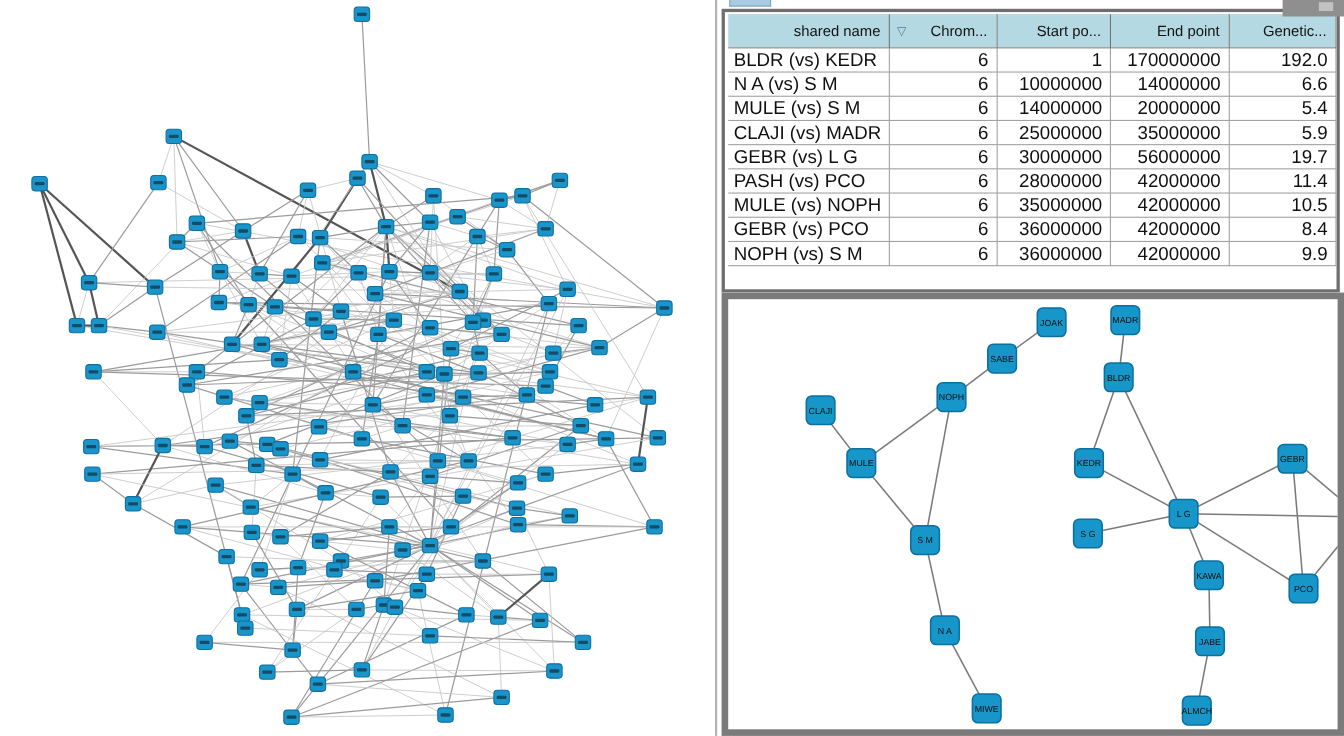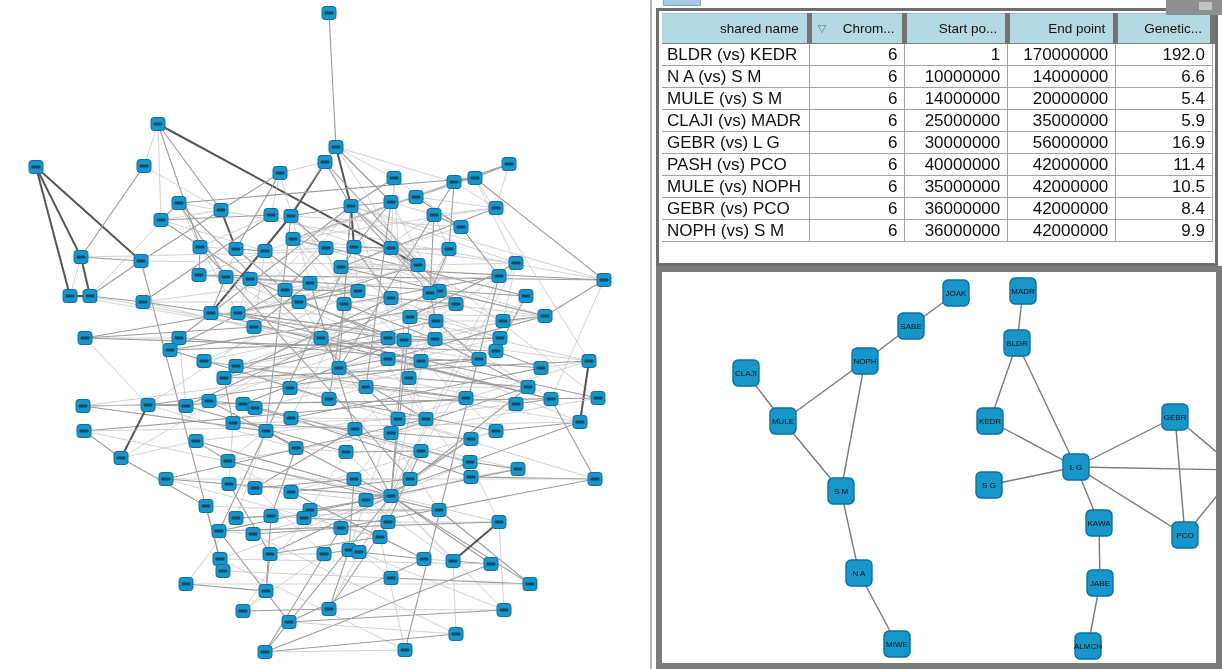--- a/index.html
+++ b/index.html
@@ -8,21 +8,21 @@
   svg{display:block;}
   #overview-svg{position:absolute;left:0;top:0;}
   .v-divider{position:absolute;left:650px;top:0;width:2px;height:669px;background:#b3b3b3;}
   .tab-fragment{position:absolute;left:663px;top:0;width:38px;height:6px;background:#a9cbe2;
                 border:1px solid #7fa8c4;border-top:none;box-sizing:border-box;}
   .corner-gray{position:absolute;left:1166px;top:0;width:56px;height:15px;background:#8f8f8f;z-index:5;}
   .corner-light{position:absolute;left:1199px;top:2px;width:13px;height:8px;background:#c2c2c2;z-index:6;}
   .table-panel{position:absolute;left:656px;top:8px;width:562px;height:258px;box-sizing:border-box;
                border:3px solid #6e6e6e;background:#ffffff;overflow:hidden;}
   table.attr{border-collapse:collapse;table-layout:fixed;margin:2px 0 0 3px;}
-  table.attr th{height:29px;background:#b5d9e2;border-right:5px solid #737373;border-bottom:1px solid #7f7f7f;
+  table.attr th{height:29px;background:#b5d9e2;border-right:1px solid #737373;border-bottom:1px solid #7f7f7f;
                 border-top:1px solid #9fc3cf;font-size:13.5px;font-weight:400;color:#111;
                 text-align:right;padding:0 8px 0 2px;white-space:nowrap;overflow:hidden;}
   table.attr th.with-icon{text-align:right;}
   table.attr td{height:21px;border-right:1px solid #a2a2a2;border-bottom:1px solid #a2a2a2;
                 font-size:17px;color:#101010;background:#ffffff;white-space:nowrap;overflow:hidden;}
   table.attr td.c-left{text-align:left;padding:0 2px 0 5px;}
   table.attr td.c-right{text-align:right;padding:0 7px 0 2px;}
   .filter-ic{float:left;font-size:11px;color:#4f7f9e;margin:1px 0 0 4px;}
   .graph-panel{position:absolute;left:656px;top:266px;width:566px;height:403px;box-sizing:border-box;
                border:6px solid #7b7b7b;background:#ffffff;overflow:hidden;padding-left:48px;}
@@ -1111,26 +1111,26 @@
             <td class="c-right">6</td>
             <td class="c-right">25000000</td>
             <td class="c-right">35000000</td>
             <td class="c-right">5.9</td>
           </tr>
           <tr>
             <td class="c-left">GEBR (vs) L G</td>
             <td class="c-right">6</td>
             <td class="c-right">30000000</td>
             <td class="c-right">56000000</td>
-            <td class="c-right">16.9</td>
+            <td class="c-right">19.7</td>
           </tr>
           <tr>
             <td class="c-left">PASH (vs) PCO</td>
             <td class="c-right">6</td>
-            <td class="c-right">40000000</td>
+            <td class="c-right">28000000</td>
             <td class="c-right">42000000</td>
             <td class="c-right">11.4</td>
           </tr>
           <tr>
             <td class="c-left">MULE (vs) NOPH</td>
             <td class="c-right">6</td>
             <td class="c-right">35000000</td>
             <td class="c-right">42000000</td>
             <td class="c-right">10.5</td>
           </tr>

